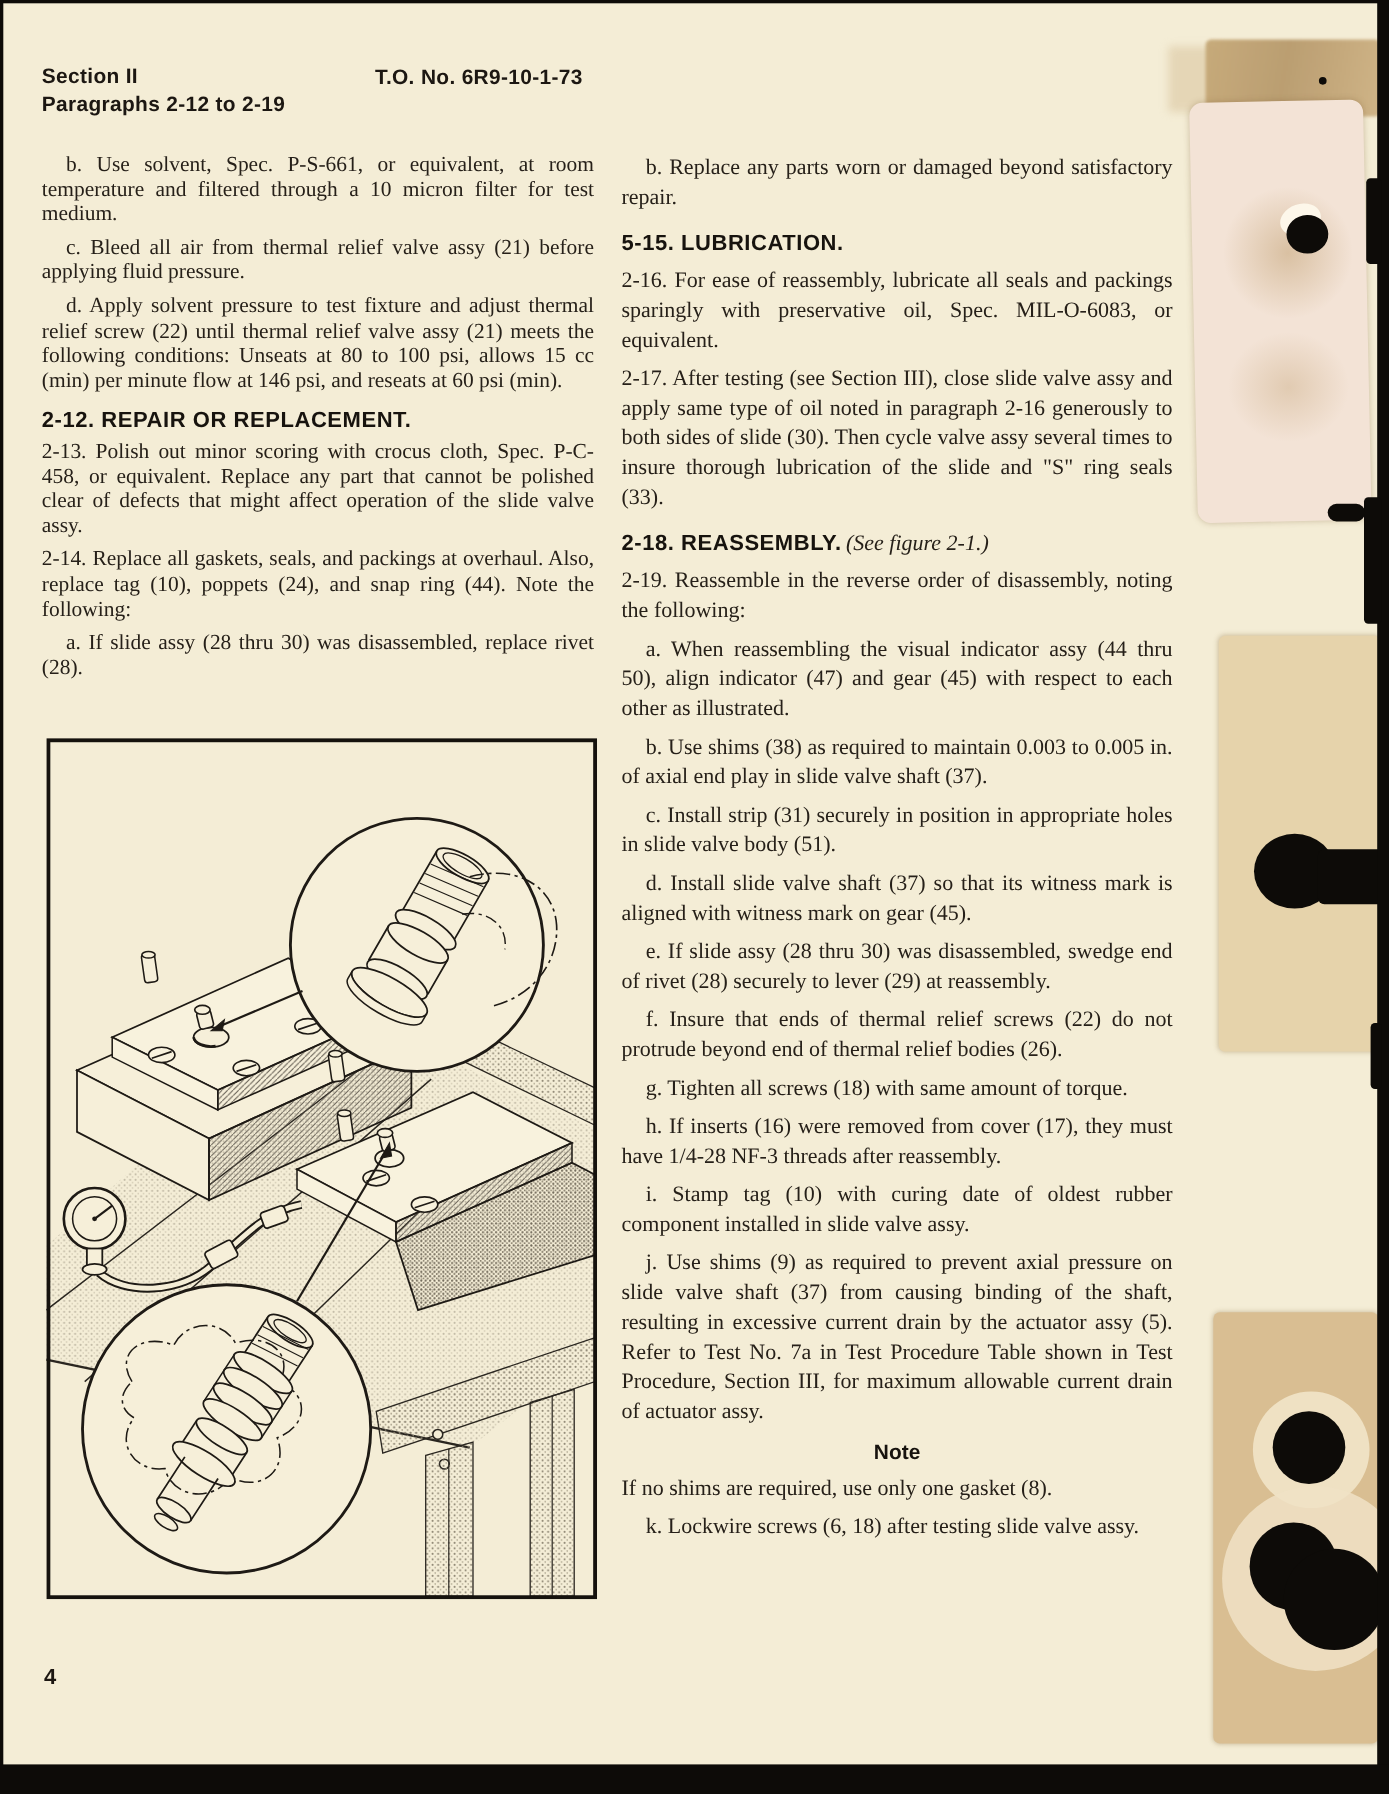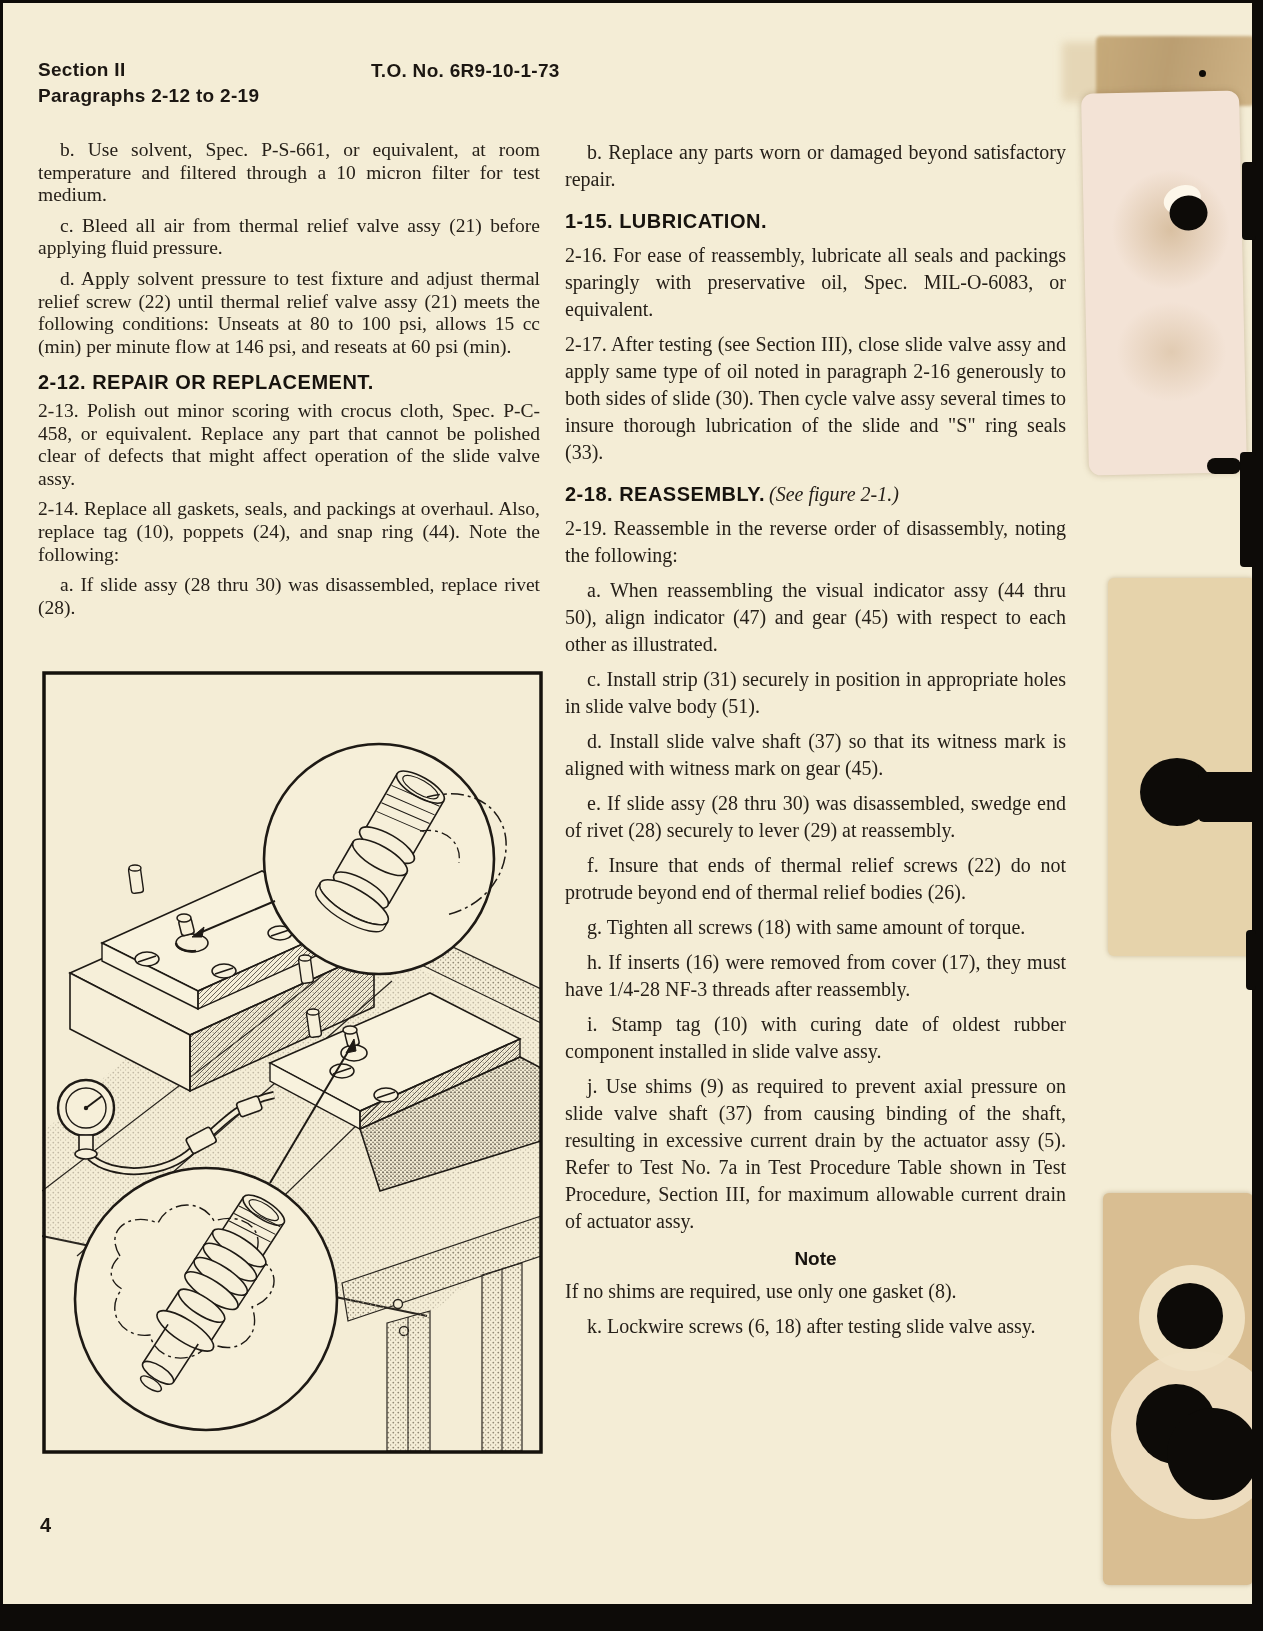--- a/index.html
+++ b/index.html
@@ -42,21 +42,21 @@
     box-shadow:0 0 5px rgba(130,100,55,.4);border-radius:6px;}
   .tape-bottom .halo1{position:absolute;left:36px;top:72px;width:106px;height:106px;border-radius:50%;background:#efe1c3;}
   .tape-bottom .hole1{position:absolute;left:54px;top:90px;width:66px;height:66px;border-radius:50%;background:#0d0b08;}
   .tape-bottom .halo2{position:absolute;left:8px;top:158px;width:170px;height:168px;border-radius:50%;background:#f0e2c6;opacity:.85;}
   .tape-bottom .blob2a{position:absolute;left:33px;top:191px;width:80px;height:80px;border-radius:50%;background:#0d0b08;}
   .tape-bottom .blob2b{position:absolute;left:64px;top:215px;width:92px;height:92px;border-radius:50%;background:#0d0b08;}
   .speck{position:absolute;background:#0d0b08;border-radius:50%;}
   
   .hdr{position:absolute;font-family:"Liberation Sans",sans-serif;font-weight:700;font-size:19px;color:#1c1712;letter-spacing:.3px;}
   .hdr-left{left:38px;top:57px;line-height:26px;width:330px;}
-  .hdr-to{left:371px;top:60px;}
+  .hdr-to{left:341px;top:60px;}
   
   .col{position:absolute;}
   .col-left{left:38px;top:139px;width:502px;font-size:19.5px;line-height:22.6px;}
   .col-right{left:565px;top:139px;width:501px;font-size:20px;line-height:27px;}
   p.body{margin:0 0 8px 0;text-align:justify;}
   p.ind{text-indent:22px;}
   h3.sect{font-family:"Liberation Sans",sans-serif;font-weight:700;font-size:20px;color:#17130e;
     letter-spacing:.5px;margin:15px 0 7px 0;}
   .col-left h3.sect{margin:13px 0 6px 0;}
   h3.sect .ref{font-family:"Liberation Serif",serif;font-style:italic;font-weight:400;
@@ -239,26 +239,27 @@
         <polygon points="312,368 304,382 314,380" fill="#1e1a15"></polygon>
       </g>
 
       <rect x="2" y="2" width="497" height="779" fill="none" stroke="#15120d" stroke-width="3.5"></rect>
     </svg>
   </div>
 
 
   <div class="col col-right">
     <p class="body ind">b. Replace any parts worn or damaged beyond satisfactory repair.</p>
-    <h3 class="sect">1-15. LUBRICATION.</h3>
+    <h3 class="sect">5-15. LUBRICATION.</h3>
     <p class="body">2-16. For ease of reassembly, lubricate all seals and packings sparingly with preservative oil, Spec. MIL-O-6083, or equivalent.</p>
     <p class="body">2-17. After testing (see Section III), close slide valve assy and apply same type of oil noted in paragraph 2-16 generously to both sides of slide (30). Then cycle valve assy several times to insure thorough lubrication of the slide and "S" ring seals (33).</p>
     <h3 class="sect"><span>2-18. REASSEMBLY.</span><span class="ref">(See figure 2-1.)</span></h3>
     <p class="body">2-19. Reassemble in the reverse order of disassembly, noting the following:</p>
     <p class="body ind">a. When reassembling the visual indicator assy (44 thru 50), align indicator (47) and gear (45) with respect to each other as illustrated.</p>
+    <p class="body ind">b. Use shims (38) as required to maintain 0.003 to 0.005 in. of axial end play in slide valve shaft (37).</p>
     <p class="body ind">c. Install strip (31) securely in position in appropriate holes in slide valve body (51).</p>
     <p class="body ind">d. Install slide valve shaft (37) so that its witness mark is aligned with witness mark on gear (45).</p>
     <p class="body ind">e. If slide assy (28 thru 30) was disassembled, swedge end of rivet (28) securely to lever (29) at reassembly.</p>
     <p class="body ind">f. Insure that ends of thermal relief screws (22) do not protrude beyond end of thermal relief bodies (26).</p>
     <p class="body ind">g. Tighten all screws (18) with same amount of torque.</p>
     <p class="body ind">h. If inserts (16) were removed from cover (17), they must have 1/4-28 NF-3 threads after reassembly.</p>
     <p class="body ind">i. Stamp tag (10) with curing date of oldest rubber component installed in slide valve assy.</p>
     <p class="body ind">j. Use shims (9) as required to prevent axial pressure on slide valve shaft (37) from causing binding of the shaft, resulting in excessive current drain by the actuator assy (5). Refer to Test No. 7a in Test Procedure Table shown in Test Procedure, Section III, for maximum allowable current drain of actuator assy.</p>
     <div class="note-title">Note</div>
     <p class="body note-body">If no shims are required, use only one gasket (8).</p>

